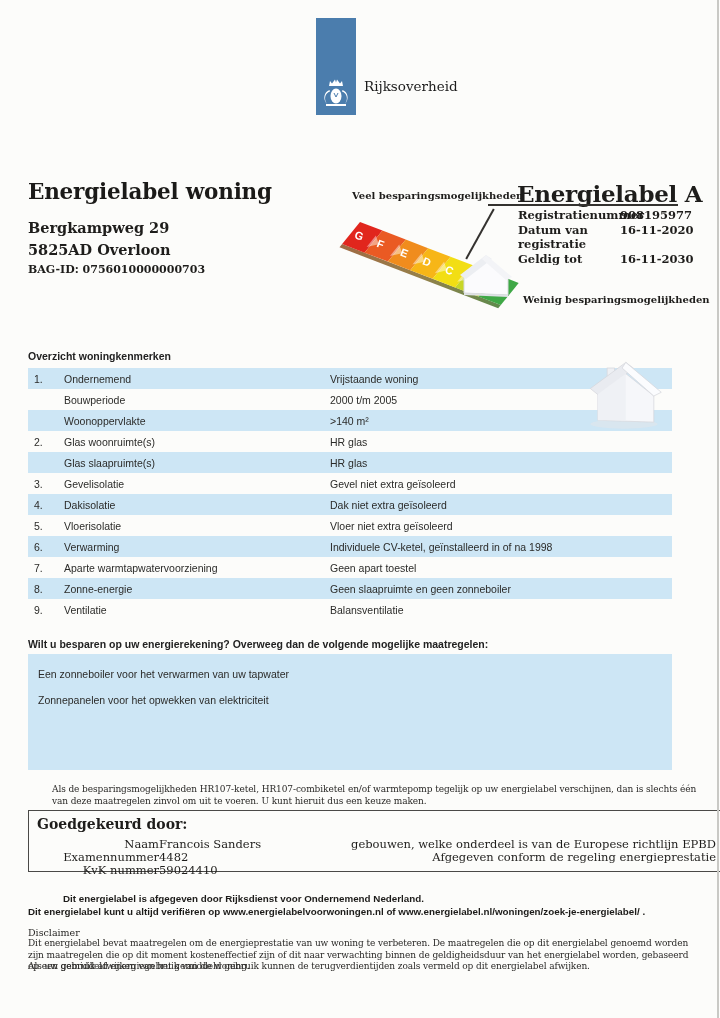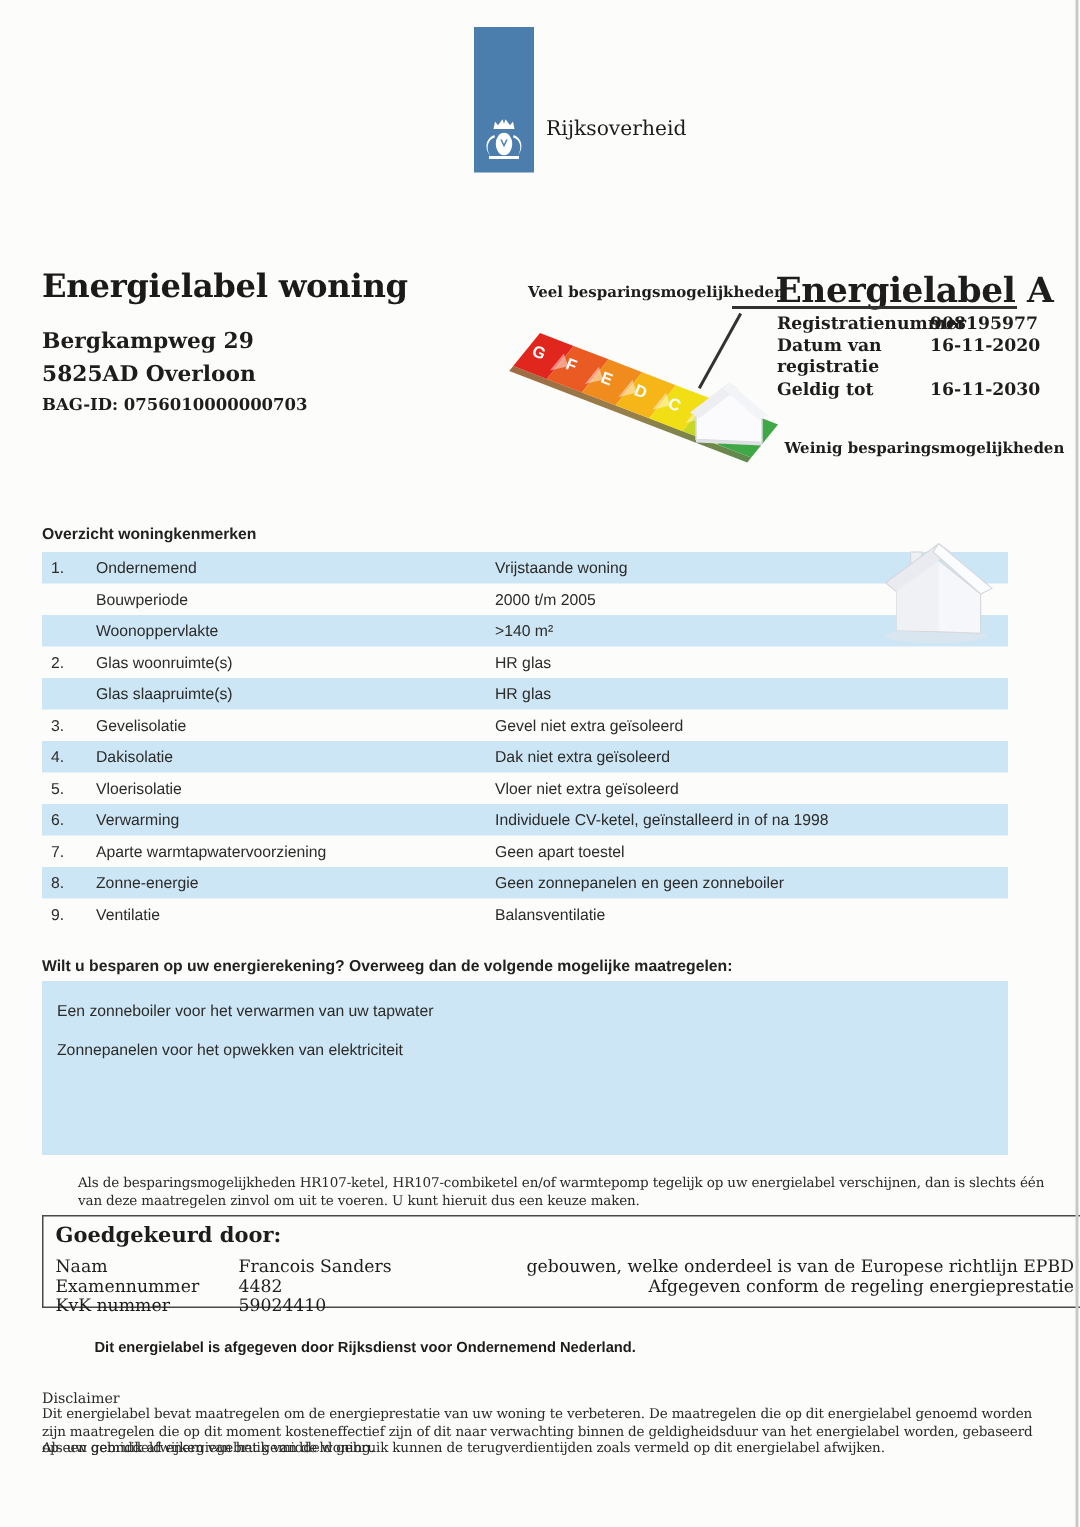--- a/index.html
+++ b/index.html
@@ -47,21 +47,21 @@
   
   #sav-heading{left:28px;top:638px;font-size:10.5px;font-weight:bold;color:#222;}
   #sav-box{left:28px;top:654px;width:644px;height:116px;background:var(--stripe,#cde6f5);}
   .sav-item{margin:0 0 0 10px;padding-top:14px;font-size:10.5px;color:#2b2b29;}
   #sav-note{left:28px;top:784px;width:655px;font-size:9px;line-height:11.5px;color:#2a2927;letter-spacing:-0.1px;margin-left:24px;}
   
   #appr-box{left:28px;top:810px;width:699px;height:62px;border:1.5px solid #4a4947;box-sizing:border-box;background:#fcfcfa;}
   #appr-heading{position:absolute;left:8px;top:5px;font-size:14px;font-weight:bold;}
   #appr-fields{position:absolute;left:8px;top:27px;font-size:11.5px;}
   .fld{display:flex;line-height:13px;}
-  .fld .fl{width:122px;}
+  .fld .fl{width:122px;text-align:right;}
   #appr-conform{position:absolute;right:10px;bottom:7px;text-align:right;font-size:11.5px;line-height:13px;}
   
   #foot-bold1{left:28px;top:893px;font-size:9.8px;font-weight:bold;color:#1c1b19;padding-left:35px;}
   #foot-bold2{left:28px;top:906px;font-size:9.8px;font-weight:bold;color:#1c1b19;}
   #disc-head{left:28px;top:927px;font-size:9.5px;color:#2a2927;}
   #disc-text{left:28px;top:938px;width:670px;font-size:9px;line-height:11.5px;color:#2a2927;letter-spacing:-0.1px;}
   #disc-text2{left:28px;top:961px;width:670px;font-size:9px;color:#2a2927;letter-spacing:-0.1px;}
   #page-edge{left:717px;top:0;width:2px;height:1018px;background:#c9c9c5;}
 </style>
 </head>
@@ -191,21 +191,21 @@
         <span class="val">Individuele CV-ketel, geïnstalleerd in of na 1998</span>
       </div>
     <div class="trow">
         <span class="num">7.</span>
         <span class="lbl">Aparte warmtapwatervoorziening</span>
         <span class="val">Geen apart toestel</span>
       </div>
     <div class="trow">
         <span class="num">8.</span>
         <span class="lbl">Zonne-energie</span>
-        <span class="val">Geen zonnepanelen en geen zonneboiler</span>
+        <span class="val">Geen slaapruimte en geen zonneboiler</span>
       </div>
     <div class="trow">
         <span class="num">9.</span>
         <span class="lbl">Ventilatie</span>
         <span class="val">Balansventilatie</span>
       </div>
   </div>
 
   <svg class="abs" id="table-house" viewBox="0 0 90 76">
     <ellipse cx="46" cy="68" rx="36" ry="5" fill="#e3e6ea" opacity="0.55"></ellipse>
@@ -239,18 +239,19 @@
           <span class="fv">59024410</span>
         </div>
     </div>
     <div class="serif" id="appr-conform">
       <div>gebouwen, welke onderdeel is van de Europese richtlijn EPBD</div>
       <div>Afgegeven conform de regeling energieprestatie</div>
     </div>
   </div>
 
   <div class="abs sans" id="foot-bold1">Dit energielabel is afgegeven door Rijksdienst voor Ondernemend Nederland.</div>
+  <div class="abs sans" id="foot-bold2">Dit energielabel kunt u altijd verifiëren op www.energielabelvoorwoningen.nl of www.energielabel.nl/woningen/zoek-je-energielabel/ .</div>
   <div class="abs serif" id="disc-head">Disclaimer</div>
   <div class="abs serif" id="disc-text">Dit energielabel bevat maatregelen om de energieprestatie van uw woning te verbeteren. De maatregelen die op dit energielabel genoemd worden zijn maatregelen die op dit moment kosteneffectief zijn of dit naar verwachting binnen de geldigheidsduur van het energielabel worden, gebaseerd op een gemiddeld energiegebruik van de woning.</div>
   <div class="abs serif" id="disc-text2">Als uw gebruik afwijken van het gemiddeld gebruik kunnen de terugverdientijden zoals vermeld op dit energielabel afwijken.</div>
 
   <div class="abs" id="page-edge"></div>
 </div>
 
 </body></html>

